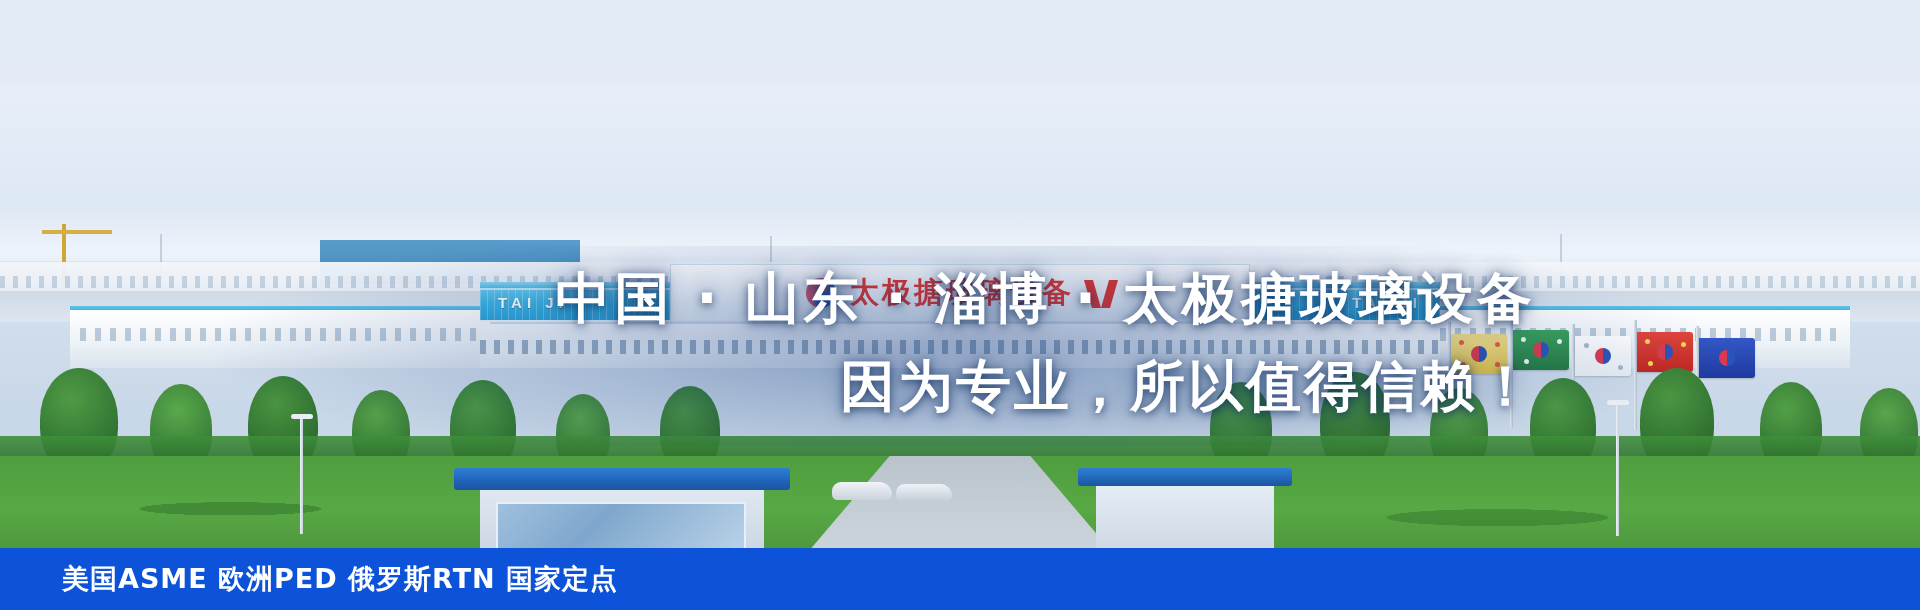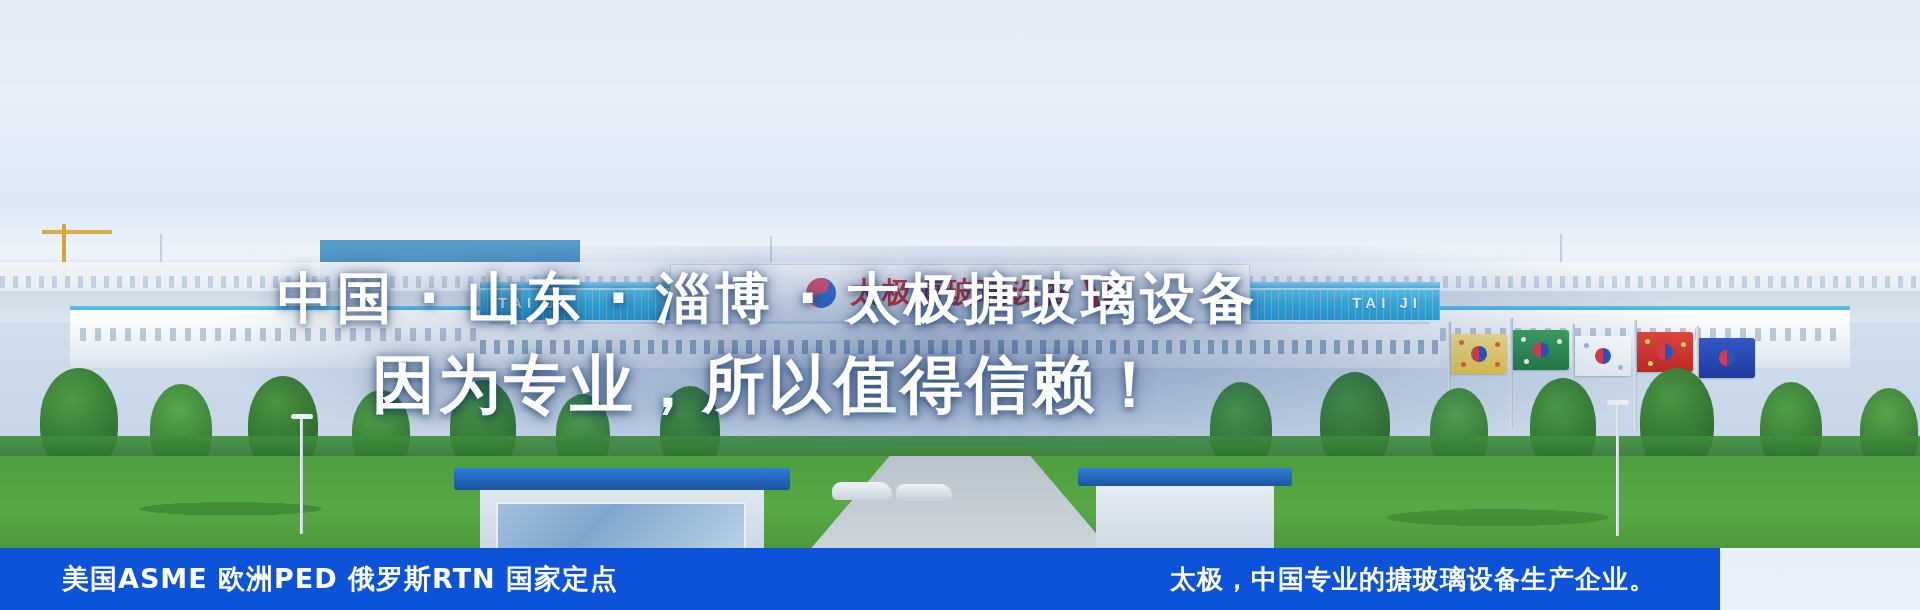--- a/index.html
+++ b/index.html
@@ -264,45 +264,45 @@
     position:absolute; width:3px; background:linear-gradient(90deg,#eef3f8,#c2cfdb);
   }
   .lamp:after{
     content:""; position:absolute; top:0; left:-9px; width:22px; height:5px;
     background:#e9eff6; border-radius:3px;
   }
 
   
   .overlay {
     position:absolute; left:0; top:262px; width:1536px;
-    display:flex; flex-direction:column; align-items:center; z-index:30;
+    display:flex; flex-direction:column; align-items:flex-end; z-index:30;
     pointer-events:none;
   }
   .ov-line1 {
     font-size:55px; font-weight:bold; color:#ffffff; letter-spacing:4px;
     white-space:nowrap;
     font-family:"DejaVu Sans","Liberation Sans",sans-serif;
     text-shadow:0 2px 8px rgba(10,40,90,.75), 0 0 22px rgba(10,40,90,.45);
   }
   .ov-line2 {
-    margin-top:6px;
-    font-size:63px; font-weight:bold; color:#ffffff; letter-spacing:3px;
+    margin-top:14px;
+    font-size:55px; font-weight:bold; color:#ffffff; letter-spacing:3px;
     white-space:nowrap;
     font-family:Liberation Sans, sans-serif;
     text-shadow:0 2px 8px rgba(10,40,90,.75), 0 0 22px rgba(10,40,90,.45);
   }
   .overlay-tint {
     position:absolute; left:0; top:246px; width:1920px; height:200px;
     background:radial-gradient(ellipse 760px 130px at 50% 50%, rgba(22,60,130,.42) 0%, rgba(22,60,130,.18) 55%, rgba(22,60,130,0) 100%);
     z-index:29; pointer-events:none;
   }
 
   
   .bottom-bar {
-    position:absolute; left:0; bottom:0; width:1720px; height:62px;
+    position:absolute; left:0; bottom:0; width:1920px; height:62px;
     background:#0d53d9;
     display:flex; align-items:center; z-index:45;
   }
   .bb-left {
     margin-left:62px; color:#ffffff; font-size:27px; font-weight:bold;
     letter-spacing:1px; white-space:nowrap;
     font-family:"DejaVu Sans","Liberation Sans",sans-serif;
   }
   .bb-right {
     margin-left:auto; margin-right:64px; color:#ffffff; font-size:26px; font-weight:bold;
@@ -439,16 +439,15 @@
   </div>
 
   <div class="overlay-tint"></div>
   <div class="overlay">
     <div class="ov-line1">中国 · 山东 · 淄博 · 太极搪玻璃设备</div>
     <div class="ov-line2">因为专业，所以值得信赖！</div>
   </div>
 
   <div class="bottom-bar">
     <div class="bb-left">美国ASME  欧洲PED 俄罗斯RTN 国家定点</div>
-    <div class="bb-right">太极，中国专业的搪玻璃设备生产企业。</div>
   </div>
 
 </div>
 
 </body></html>

